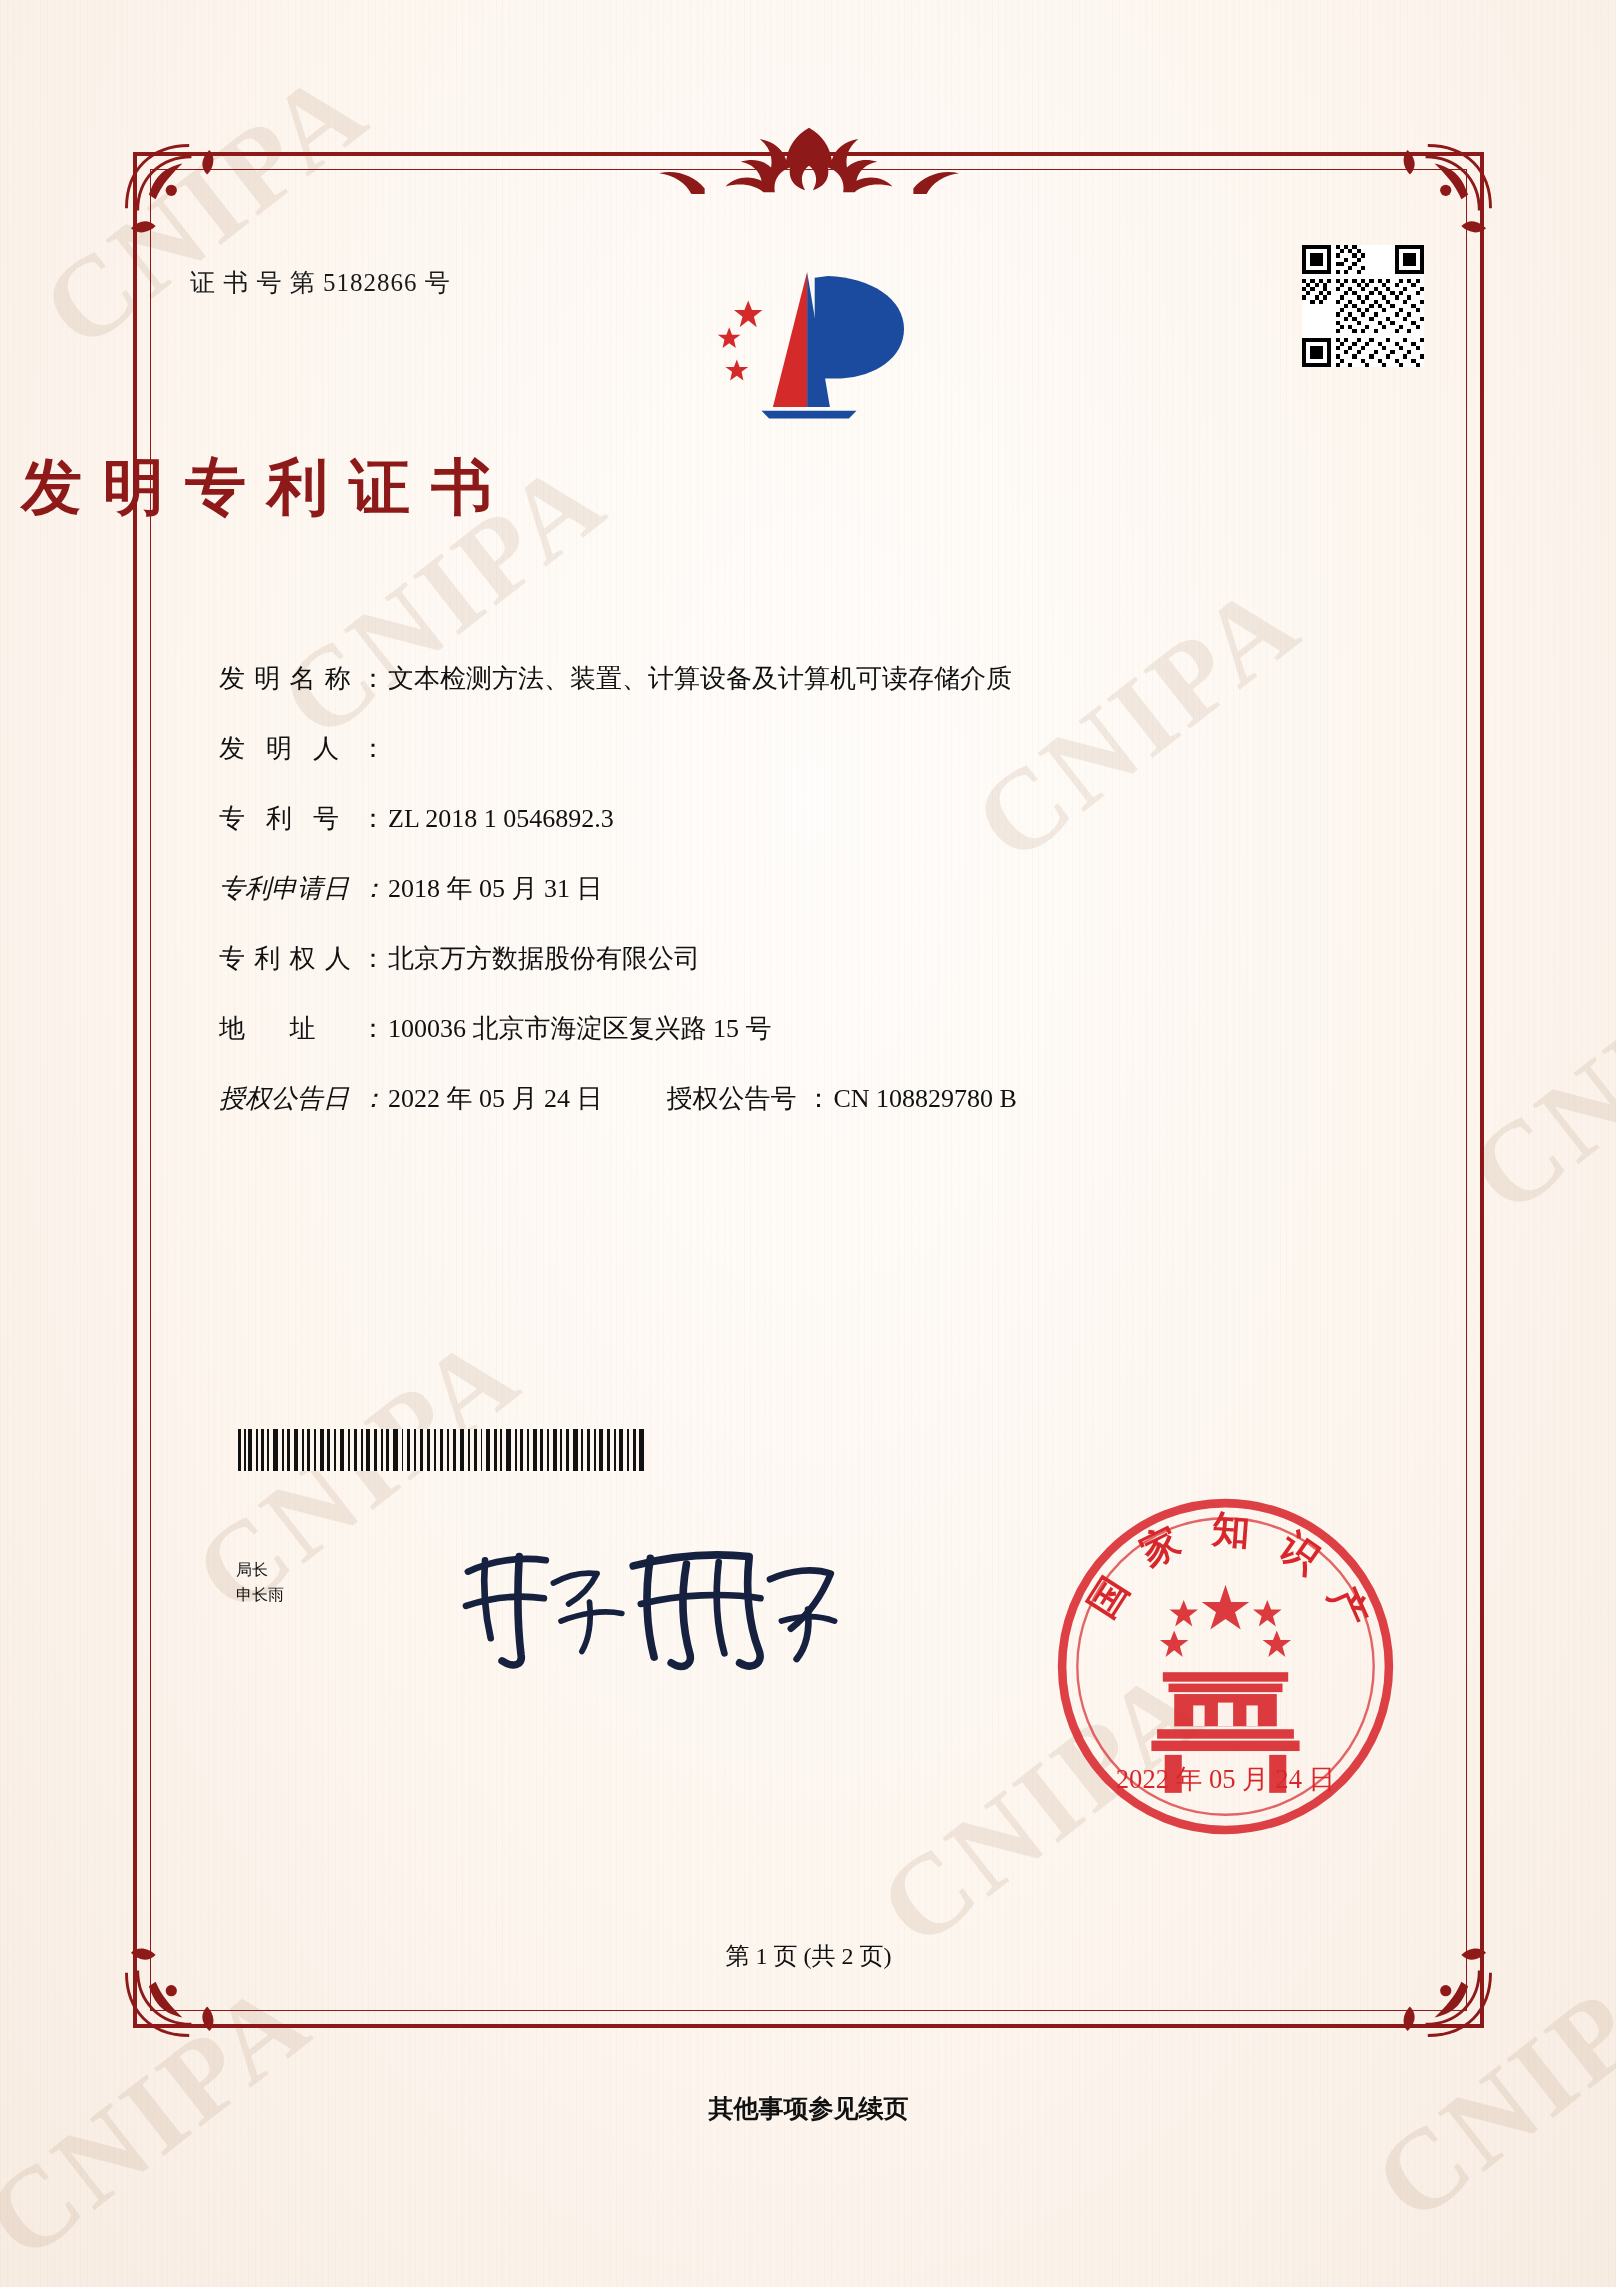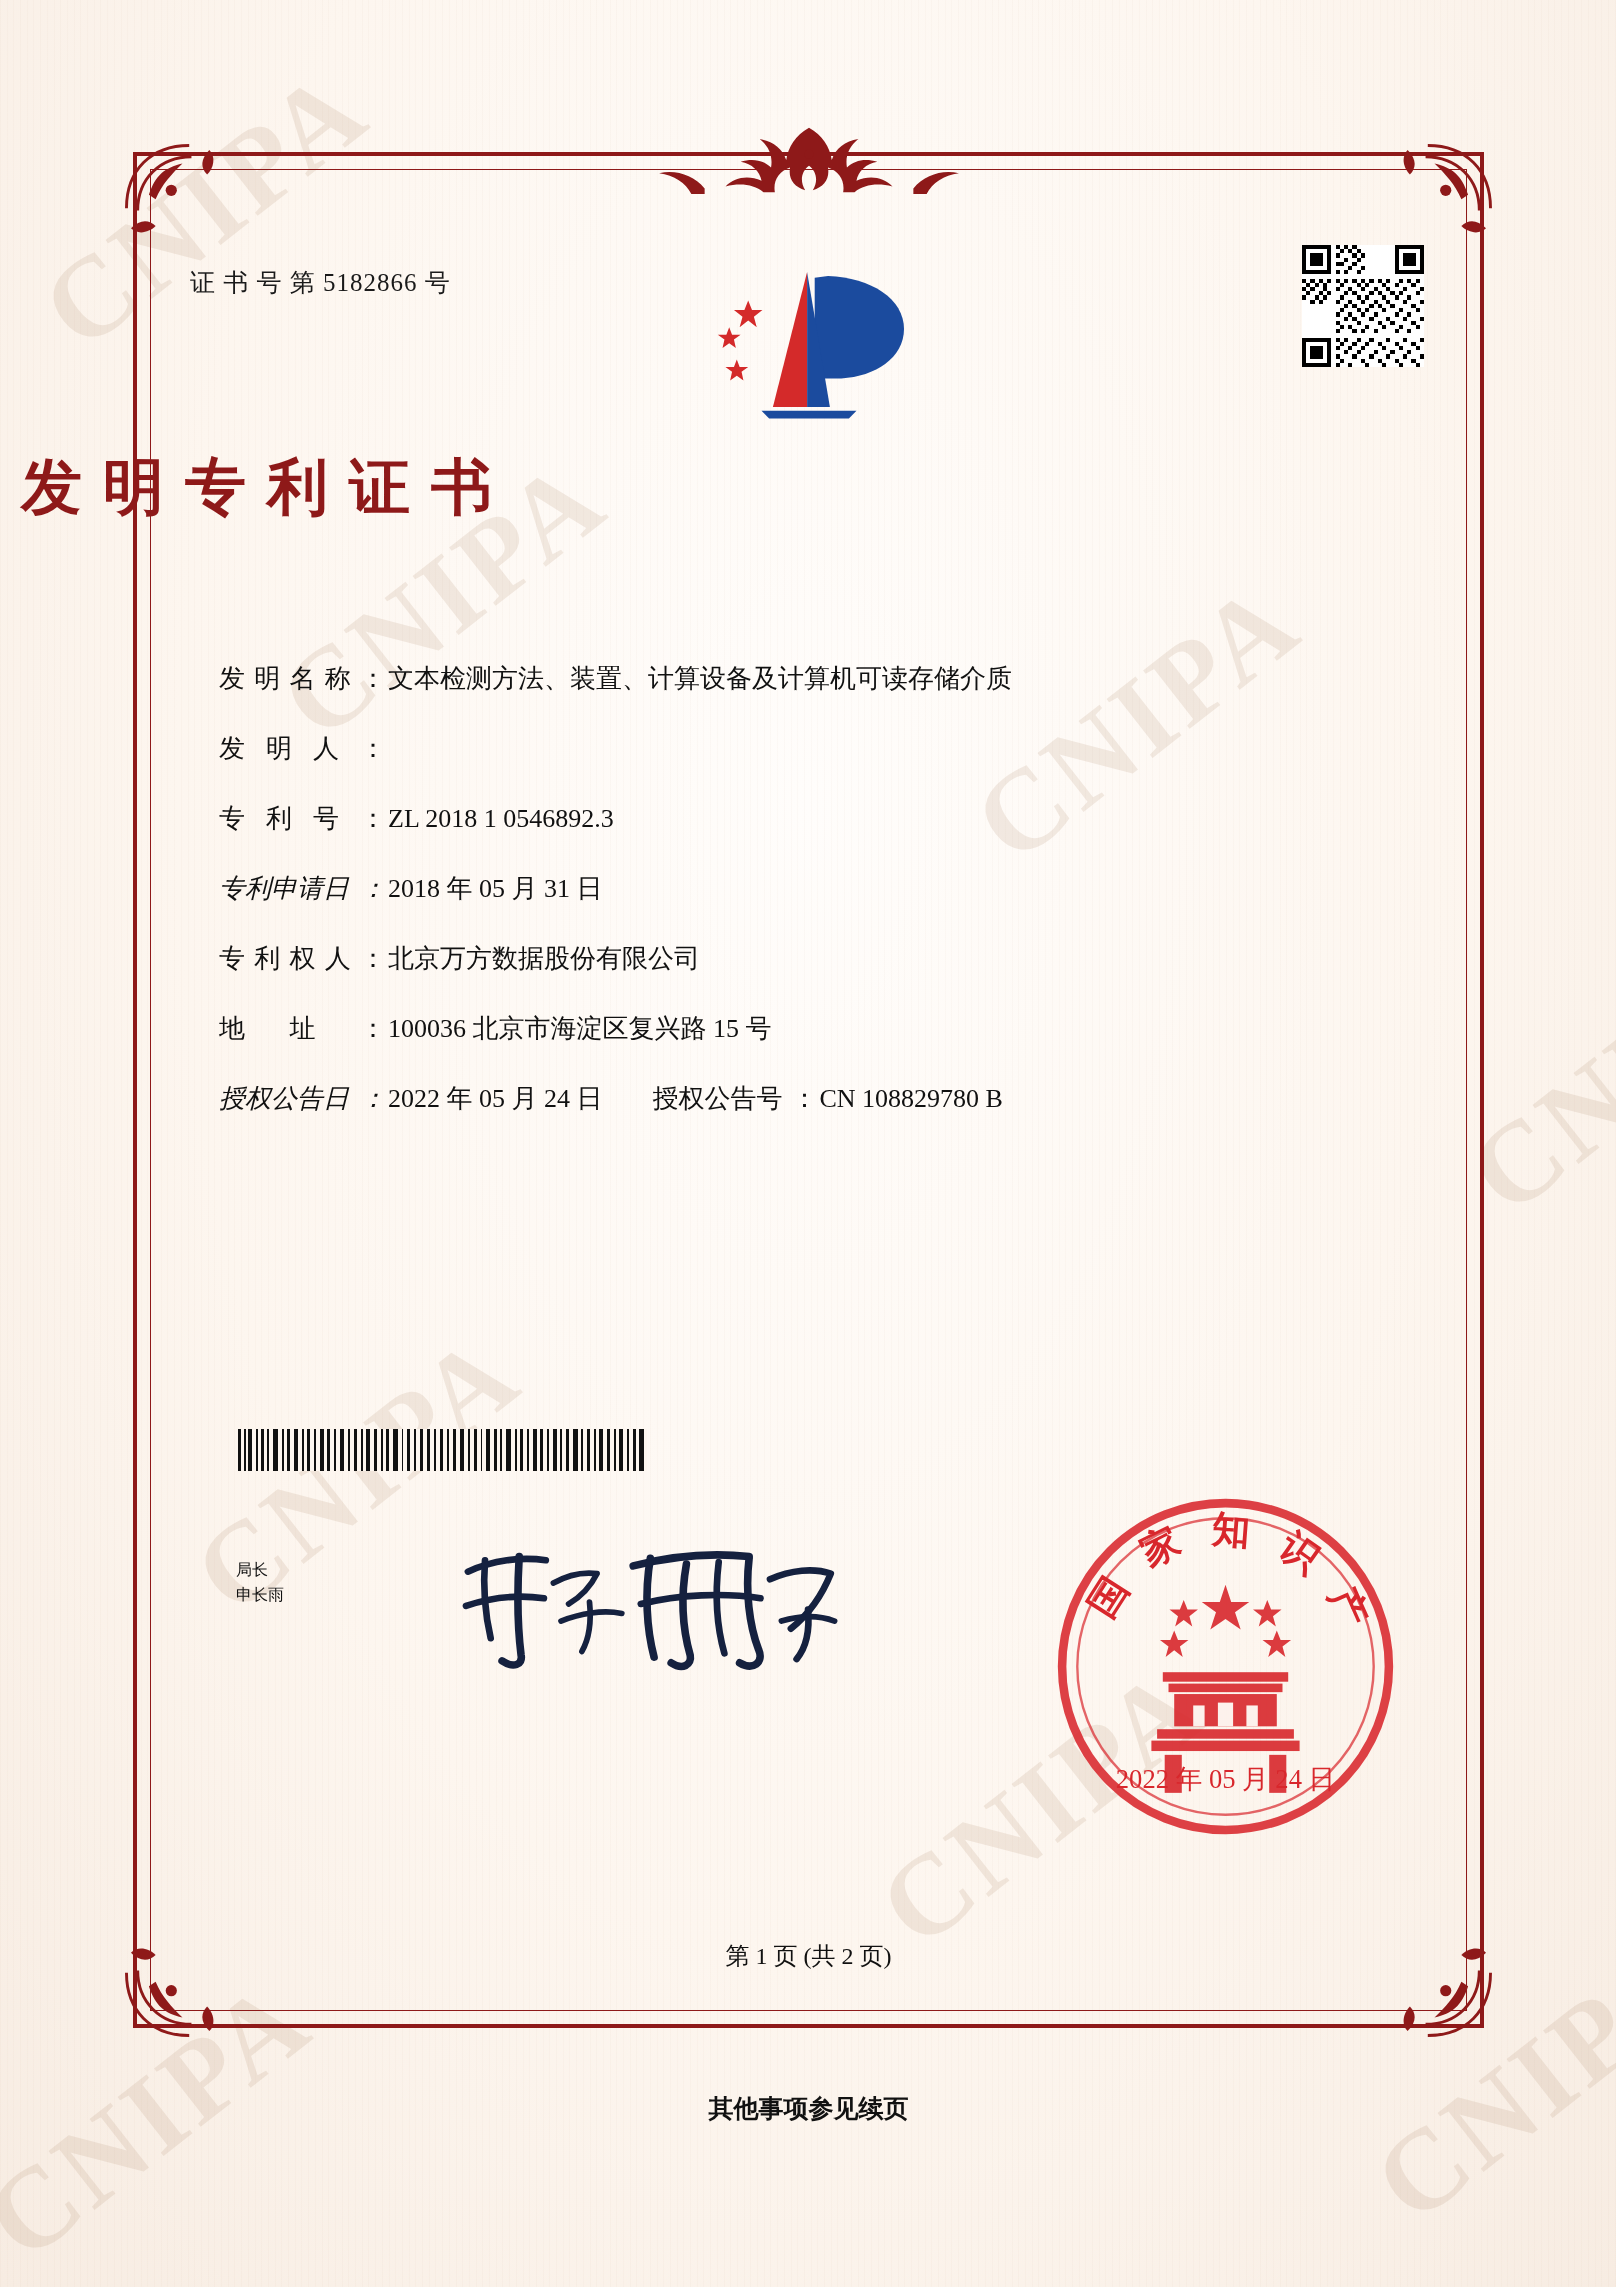--- a/index.html
+++ b/index.html
@@ -153,21 +153,21 @@
   .field-label.tight { letter-spacing: 0; font-style: italic; }
   .field-label span { display: inline-block; }
   .field-colon { margin: 0 1.9px 0 0; }
   .field-value { flex: 1; }
 
   .field-row.dual .second-label {
     width: 167px;
     flex: 0 0 167px;
     display: flex;
     justify-content: space-between;
-    margin-left: 50px;
+    margin-left: 64px;
     white-space: nowrap;
   }
   .field-row.dual .second-value { flex: 0 0 auto; }
 
   .paragraphs {
     position: absolute;
     left: 217px;
     right: 207px;
     top: 1108px;
     font-size: 26px;

